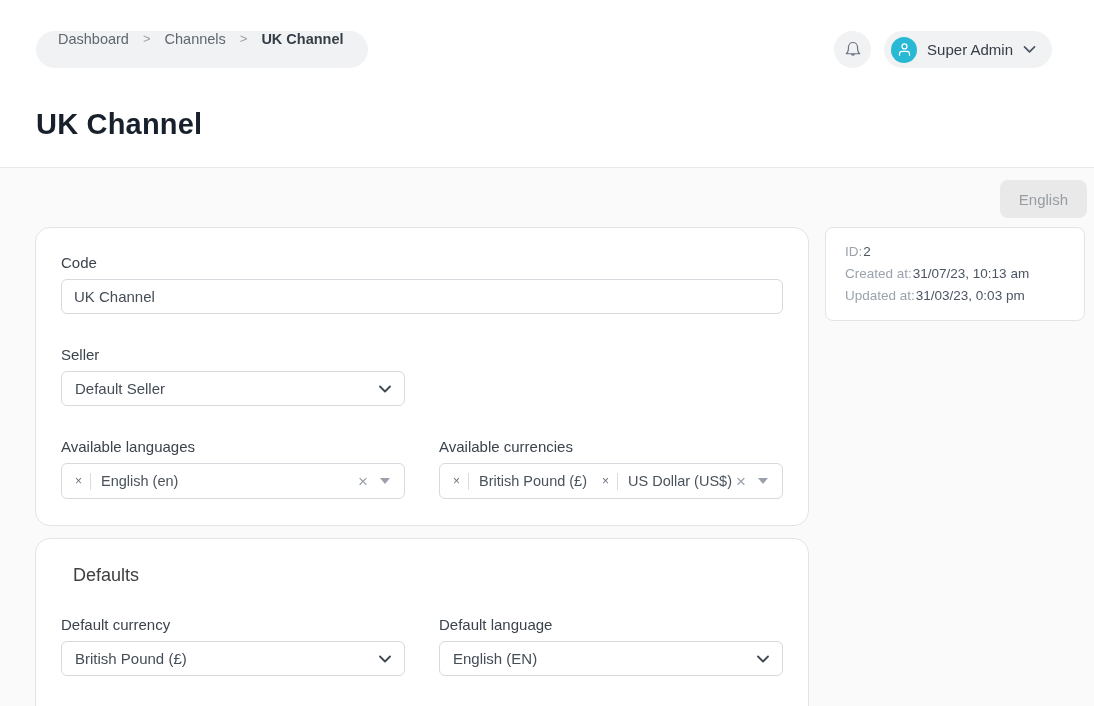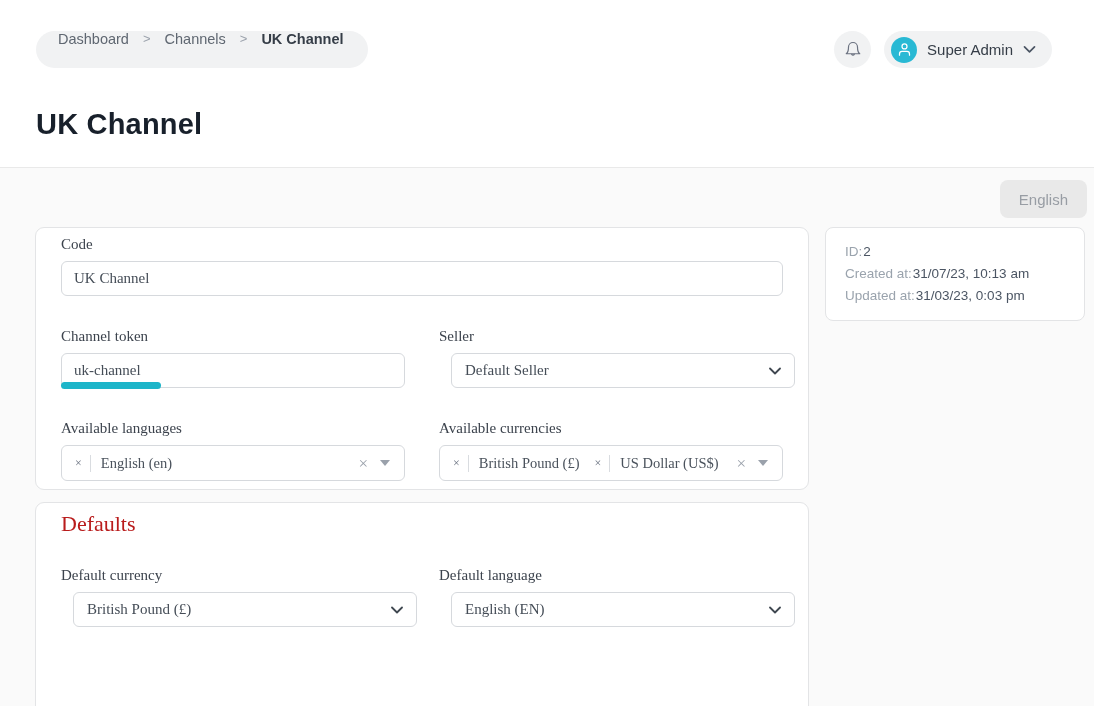--- a/index.html
+++ b/index.html
@@ -61,44 +61,43 @@
     border-radius: 8px;
     height: 38px; padding: 0 19px;
   }
 
   
   .content-row { display: flex; align-items: flex-start; gap: 16px; margin: 9px 9px 0 35px; }
   .left-col { width: 774px; display: flex; flex-direction: column; gap: 12px; }
   .card {
     background: #ffffff;
     border: 1px solid #e3e4e6;
-    border-radius: 9px;
-    padding: 8px 25px;
-    font-family: Liberation Serif, serif;
+    border-radius: 15px;
+    padding: 26px 25px;
   }
   .defaults-card { height: 220px; }
 
   .field-grid { display: grid; grid-template-columns: 1fr 1fr; column-gap: 34px; margin-top: 32px; }
   .field-label { display: block; font-size: 15px; color: #3c434d; margin-bottom: 8px; }
   .text-input, .select-box, .multiselect {
     width: 100%; height: 35px;
     border: 1px solid #d6d9dd; border-radius: 6px;
     background: #fff;
     font-size: 15px; color: #454d57;
   }
   .text-input { padding: 0 12px; outline: none; font-family: inherit; }
   .input-wrap { position: relative; }
   .token-underline {
     position: absolute; left: 0; bottom: -1px;
     width: 100px; height: 7px; border-radius: 4px;
     background: var(--accent, #1db5c9);
   }
   .select-box {
     display: flex; align-items: center; justify-content: space-between;
-    padding: 0 13px; cursor: pointer; margin-left: 12px;
+    padding: 0 13px; cursor: pointer;
   }
   .multiselect {
     height: 36px;
     display: flex; align-items: center;
     padding: 0 14px 0 13px; cursor: pointer;
   }
   .chips { display: flex; align-items: center; gap: 15px; }
   .chip { display: inline-flex; align-items: center; }
   .chip-x { color: #6a7280; font-size: 12px; line-height: 1; padding-right: 8px; }
   .chip-divider { width: 1px; height: 17px; background: #d9dce0; }
@@ -112,21 +111,21 @@
     background: #ffffff;
     border: 1px solid #e3e4e6;
     border-radius: 8px;
     padding: 13px 19px;
     font-size: 13.5px;
   }
   .info-row { display: flex; gap: 1px; line-height: 22px; }
   .info-label { color: #9aa3ad; }
   .info-value { color: #4b5563; }
 
-  .defaults-title { font-size: 22px; font-weight: 500; color: #b91c1c; }
+  .defaults-title { font-size: 18px; font-weight: 500; color: #404040; margin-left: 12px; }
   .defaults-card .field-grid { margin-top: 30px; }
 </style>
 </head>
 <body>
 
 <header class="header">
   <div class="topbar">
     <nav class="breadcrumb">
       <span class="bc-item">Dashboard</span>
       <span class="bc-sep">&gt;</span>
@@ -173,27 +172,20 @@
     <div class="left-col">
 
       <section class="card">
         <div class="field">
           <label class="field-label">Code</label>
           <input class="text-input" type="text" value="UK Channel" style="">
         </div>
 
         <div class="field-grid">
           <div class="field">
-            <label class="field-label">Channel token</label>
-            <div class="input-wrap">
-              <input class="text-input" type="text" value="uk-channel" style="">
-              <span class="token-underline"></span>
-            </div>
-          </div>
-          <div class="field">
             <label class="field-label">Seller</label>
             <div class="select-box">
               <span>Default Seller</span>
               <span style="display:flex;">
                 <svg width="12" height="8" viewBox="0 0 12 8" fill="none" stroke="#3f4750" stroke-width="1.8" stroke-linecap="round" stroke-linejoin="round">
                     <path d="M1 1.5l5 5 5-5"></path>
                   </svg>
               </span>
             </div>
           </div>

